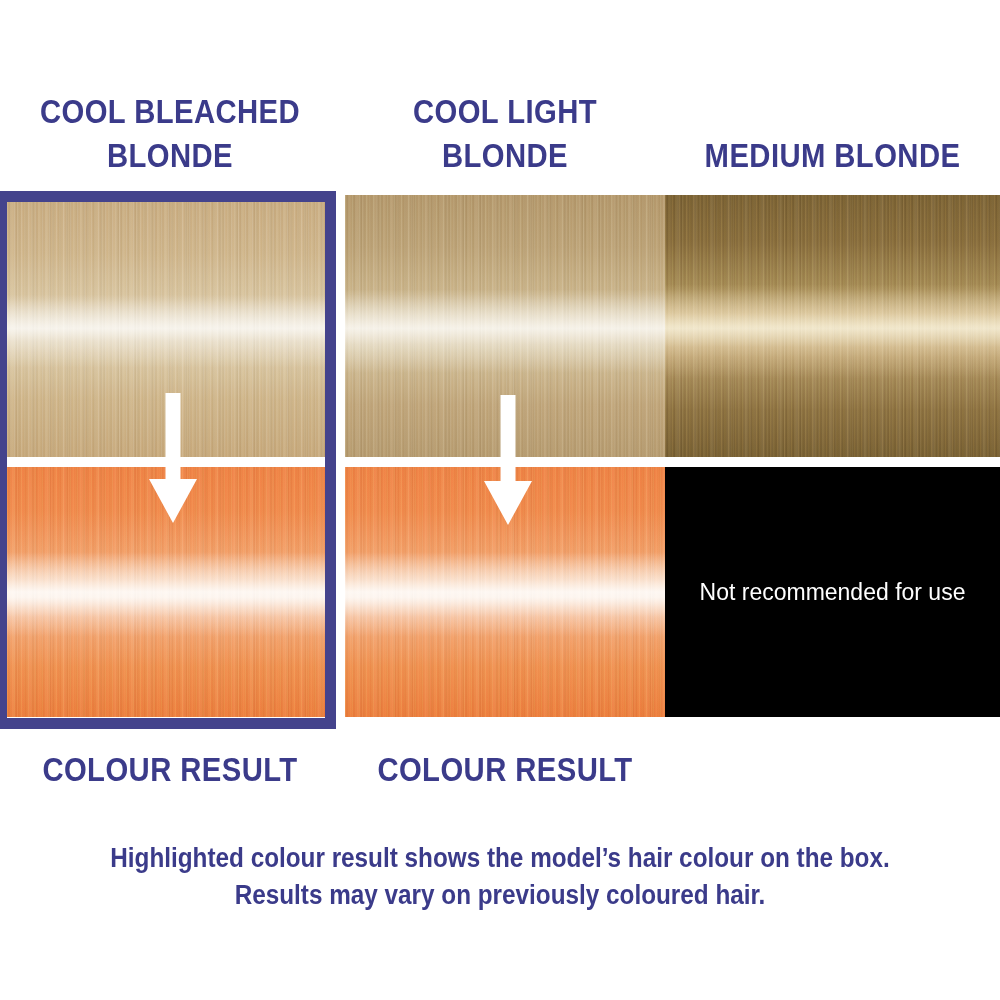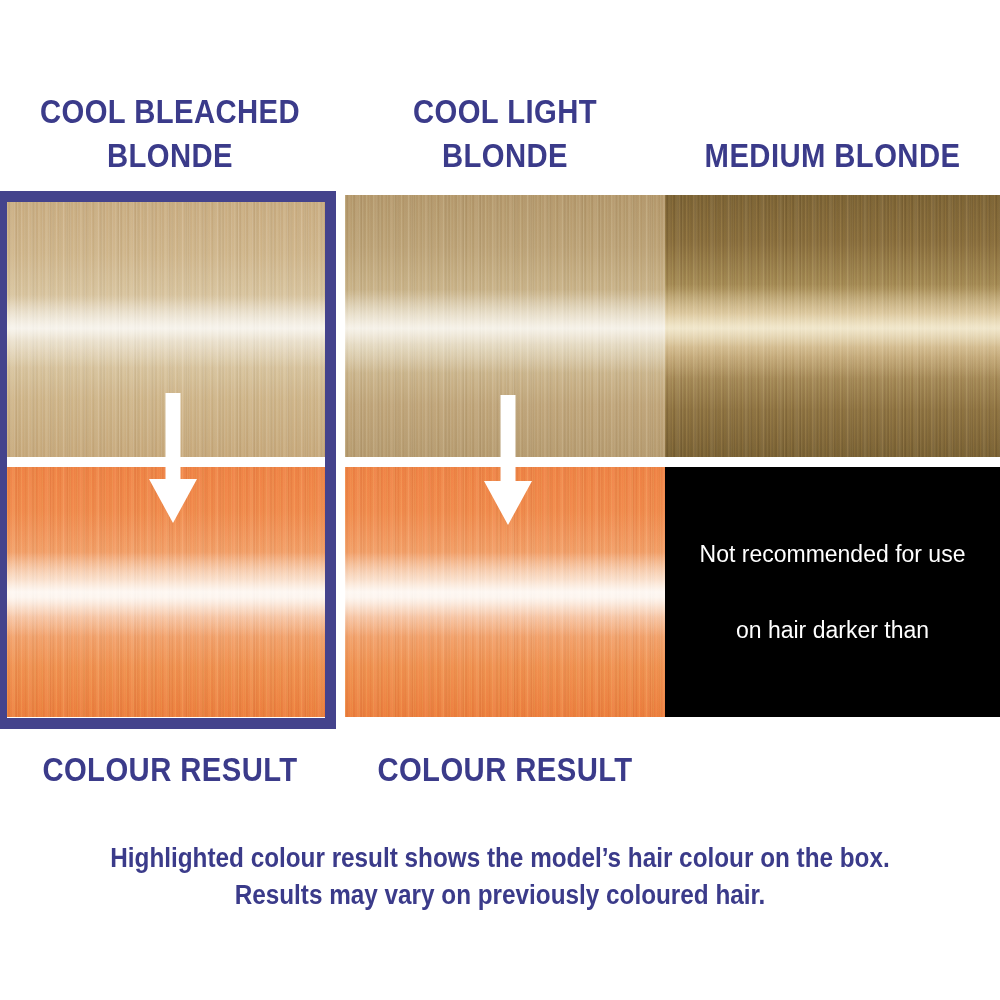--- a/index.html
+++ b/index.html
@@ -232,21 +232,20 @@
     <div class="hair">
       <div class="base"></div>
       <div class="strands"></div>
       <div class="strands2"></div>
       <div class="shine"></div>
     </div>
   </div>
 
   <div id="warning-panel">
     <span class="wline">Not recommended for use</span>
-    <span class="wline">on hair darker than</span>
   </div>
 
   <svg class="arrow" id="arrow-0" style="left:148px;top:388px;" width="50" height="136" viewBox="0 0 50 136">
     <polygon points="17.5,0 32.5,0 32.5,86 49,86 25,130 1,86 17.5,86" fill="#ffffff"></polygon>
   </svg>
 
   <svg class="arrow" id="arrow-1" style="left:483px;top:390px;" width="50" height="136" viewBox="0 0 50 136">
     <polygon points="17.5,0 32.5,0 32.5,86 49,86 25,130 1,86 17.5,86" fill="#ffffff"></polygon>
   </svg>
 

